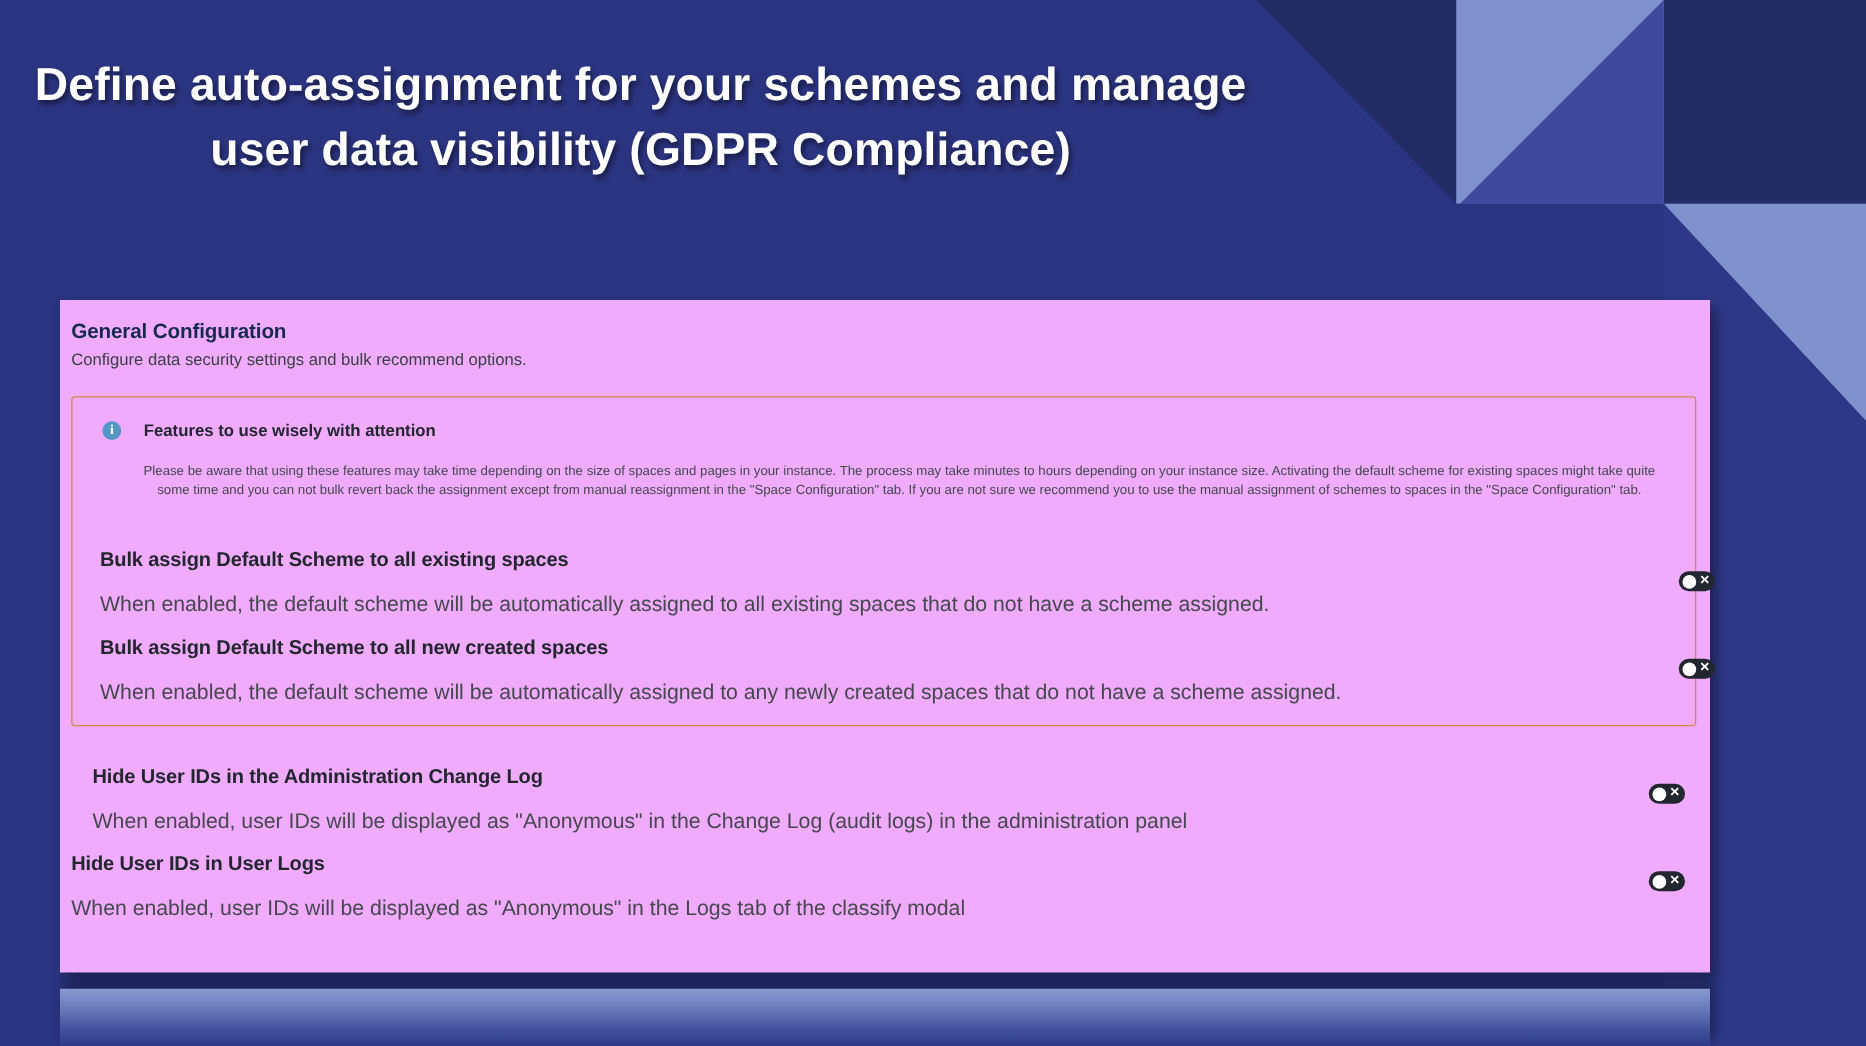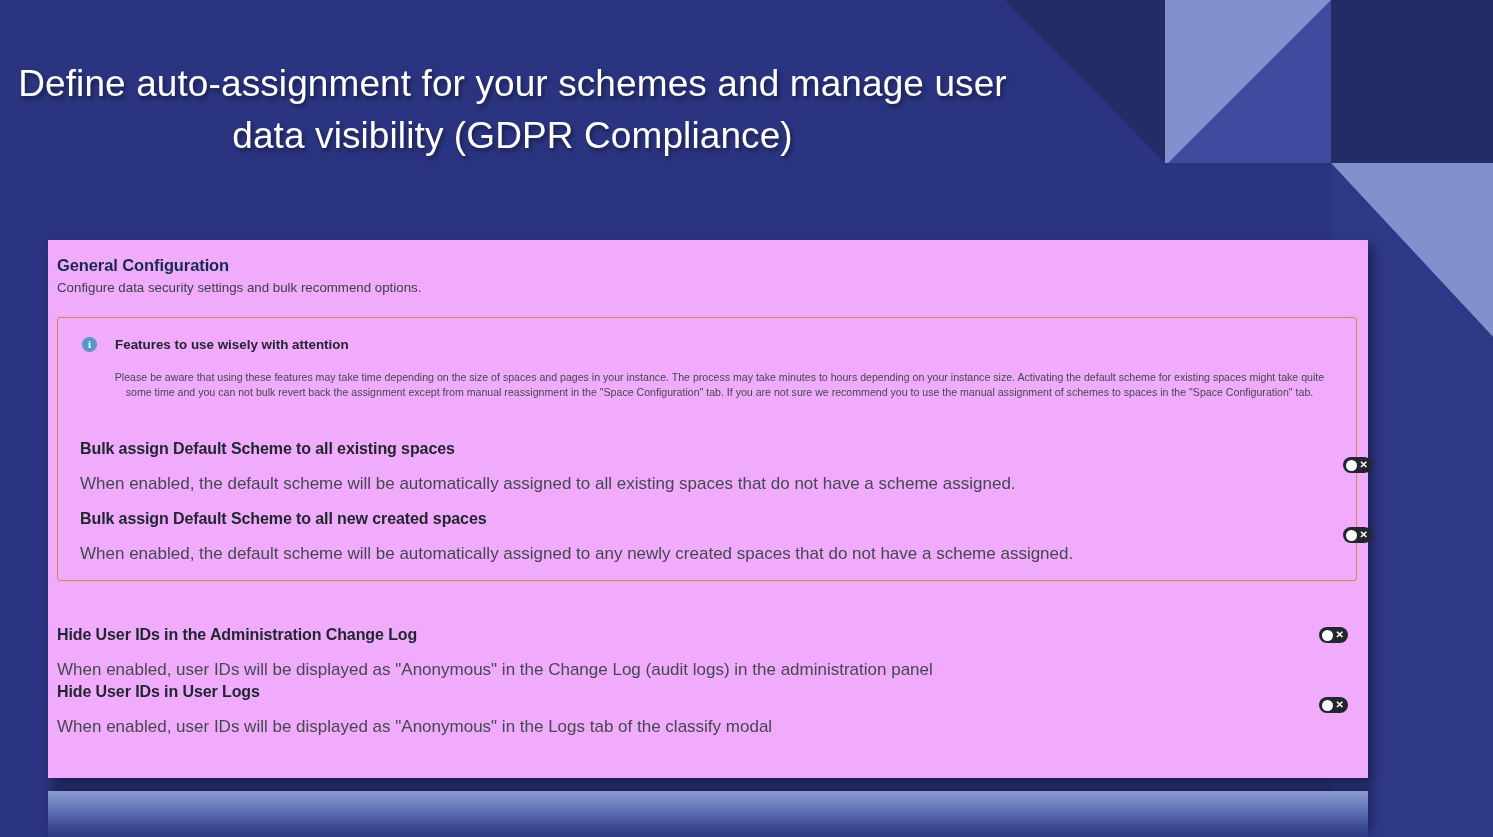--- a/index.html
+++ b/index.html
@@ -18,25 +18,24 @@
   .hero {
     position:absolute;
     left:0; top:42px;
     width:1025px;
     text-align:center;
     z-index:2;
   }
   .hero h1 {
     font-size:37px;
     line-height:52px;
-    font-weight:400;
+    font-weight:700;
     color:#ffffff;
     letter-spacing:0.1px;
     text-shadow:2px 3px 4px rgba(0,0,0,0.45);
-    margin-top:16px;
   }
 
   
   .card {
     position:absolute;
     left:48px; top:240px;
     width:1320px; height:538px;
     background:#f0abfc;
     z-index:3;
     box-shadow:5px 6px 10px rgba(0,0,0,0.40);
@@ -177,21 +176,21 @@
     <div class="setting" style="left:22px; top:192px; width:1150px;">
       <div class="label">Bulk assign Default Scheme to all new created spaces</div>
       <div class="desc">When enabled, the default scheme will be automatically assigned to any newly created spaces that do not have a scheme assigned.</div>
     </div>
     <div class="toggle" style="left:1285px; top:209px;">
       <span class="knob"></span>
       <span class="x">✕</span>
     </div>
   </div>
 
-  <div class="setting" style="left:9px; top:373px; width:1230px;margin-top:13px;">
+  <div class="setting" style="left:26px; top:373px; width:1230px;">
     <div class="label">Hide User IDs in the Administration Change Log</div>
     <div class="desc">When enabled, user IDs will be displayed as "Anonymous" in the Change Log (audit logs) in the administration panel</div>
   </div>
   <div class="toggle" style="left:1271px; top:387px;">
     <span class="knob"></span>
     <span class="x">✕</span>
   </div>
 
   <div class="setting" style="left:9px; top:443px; width:1230px;">
     <div class="label">Hide User IDs in User Logs</div>

